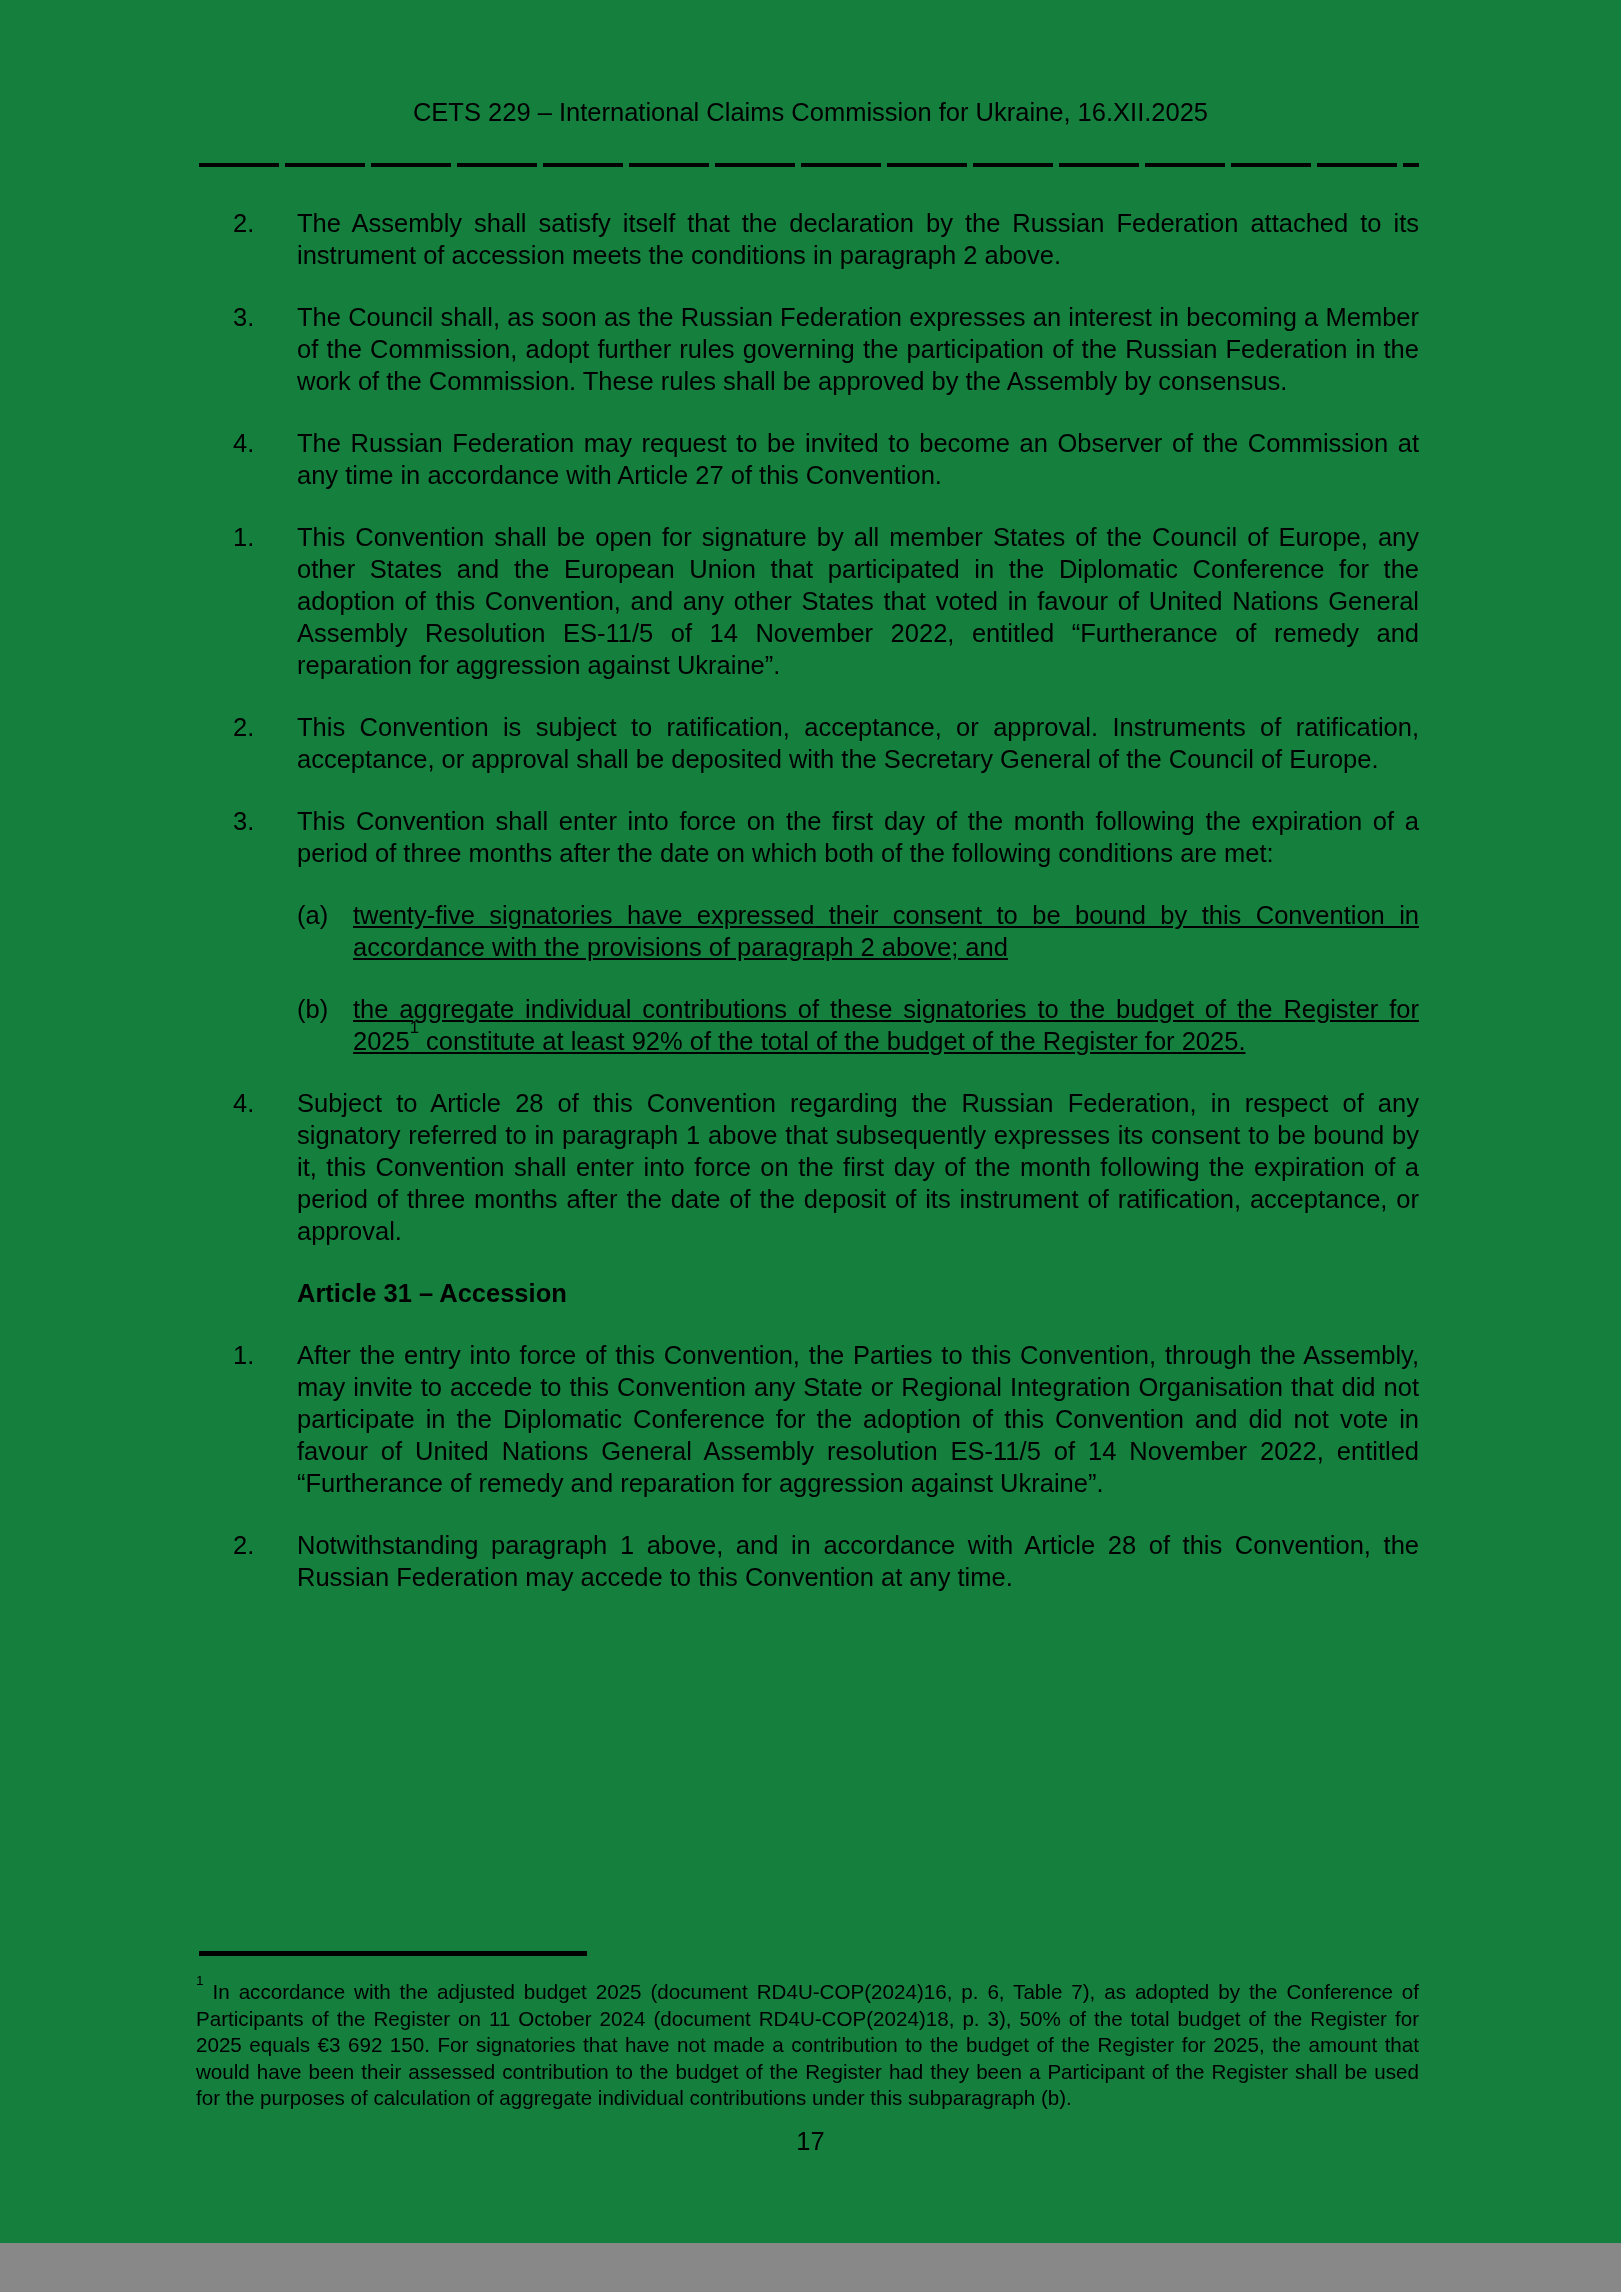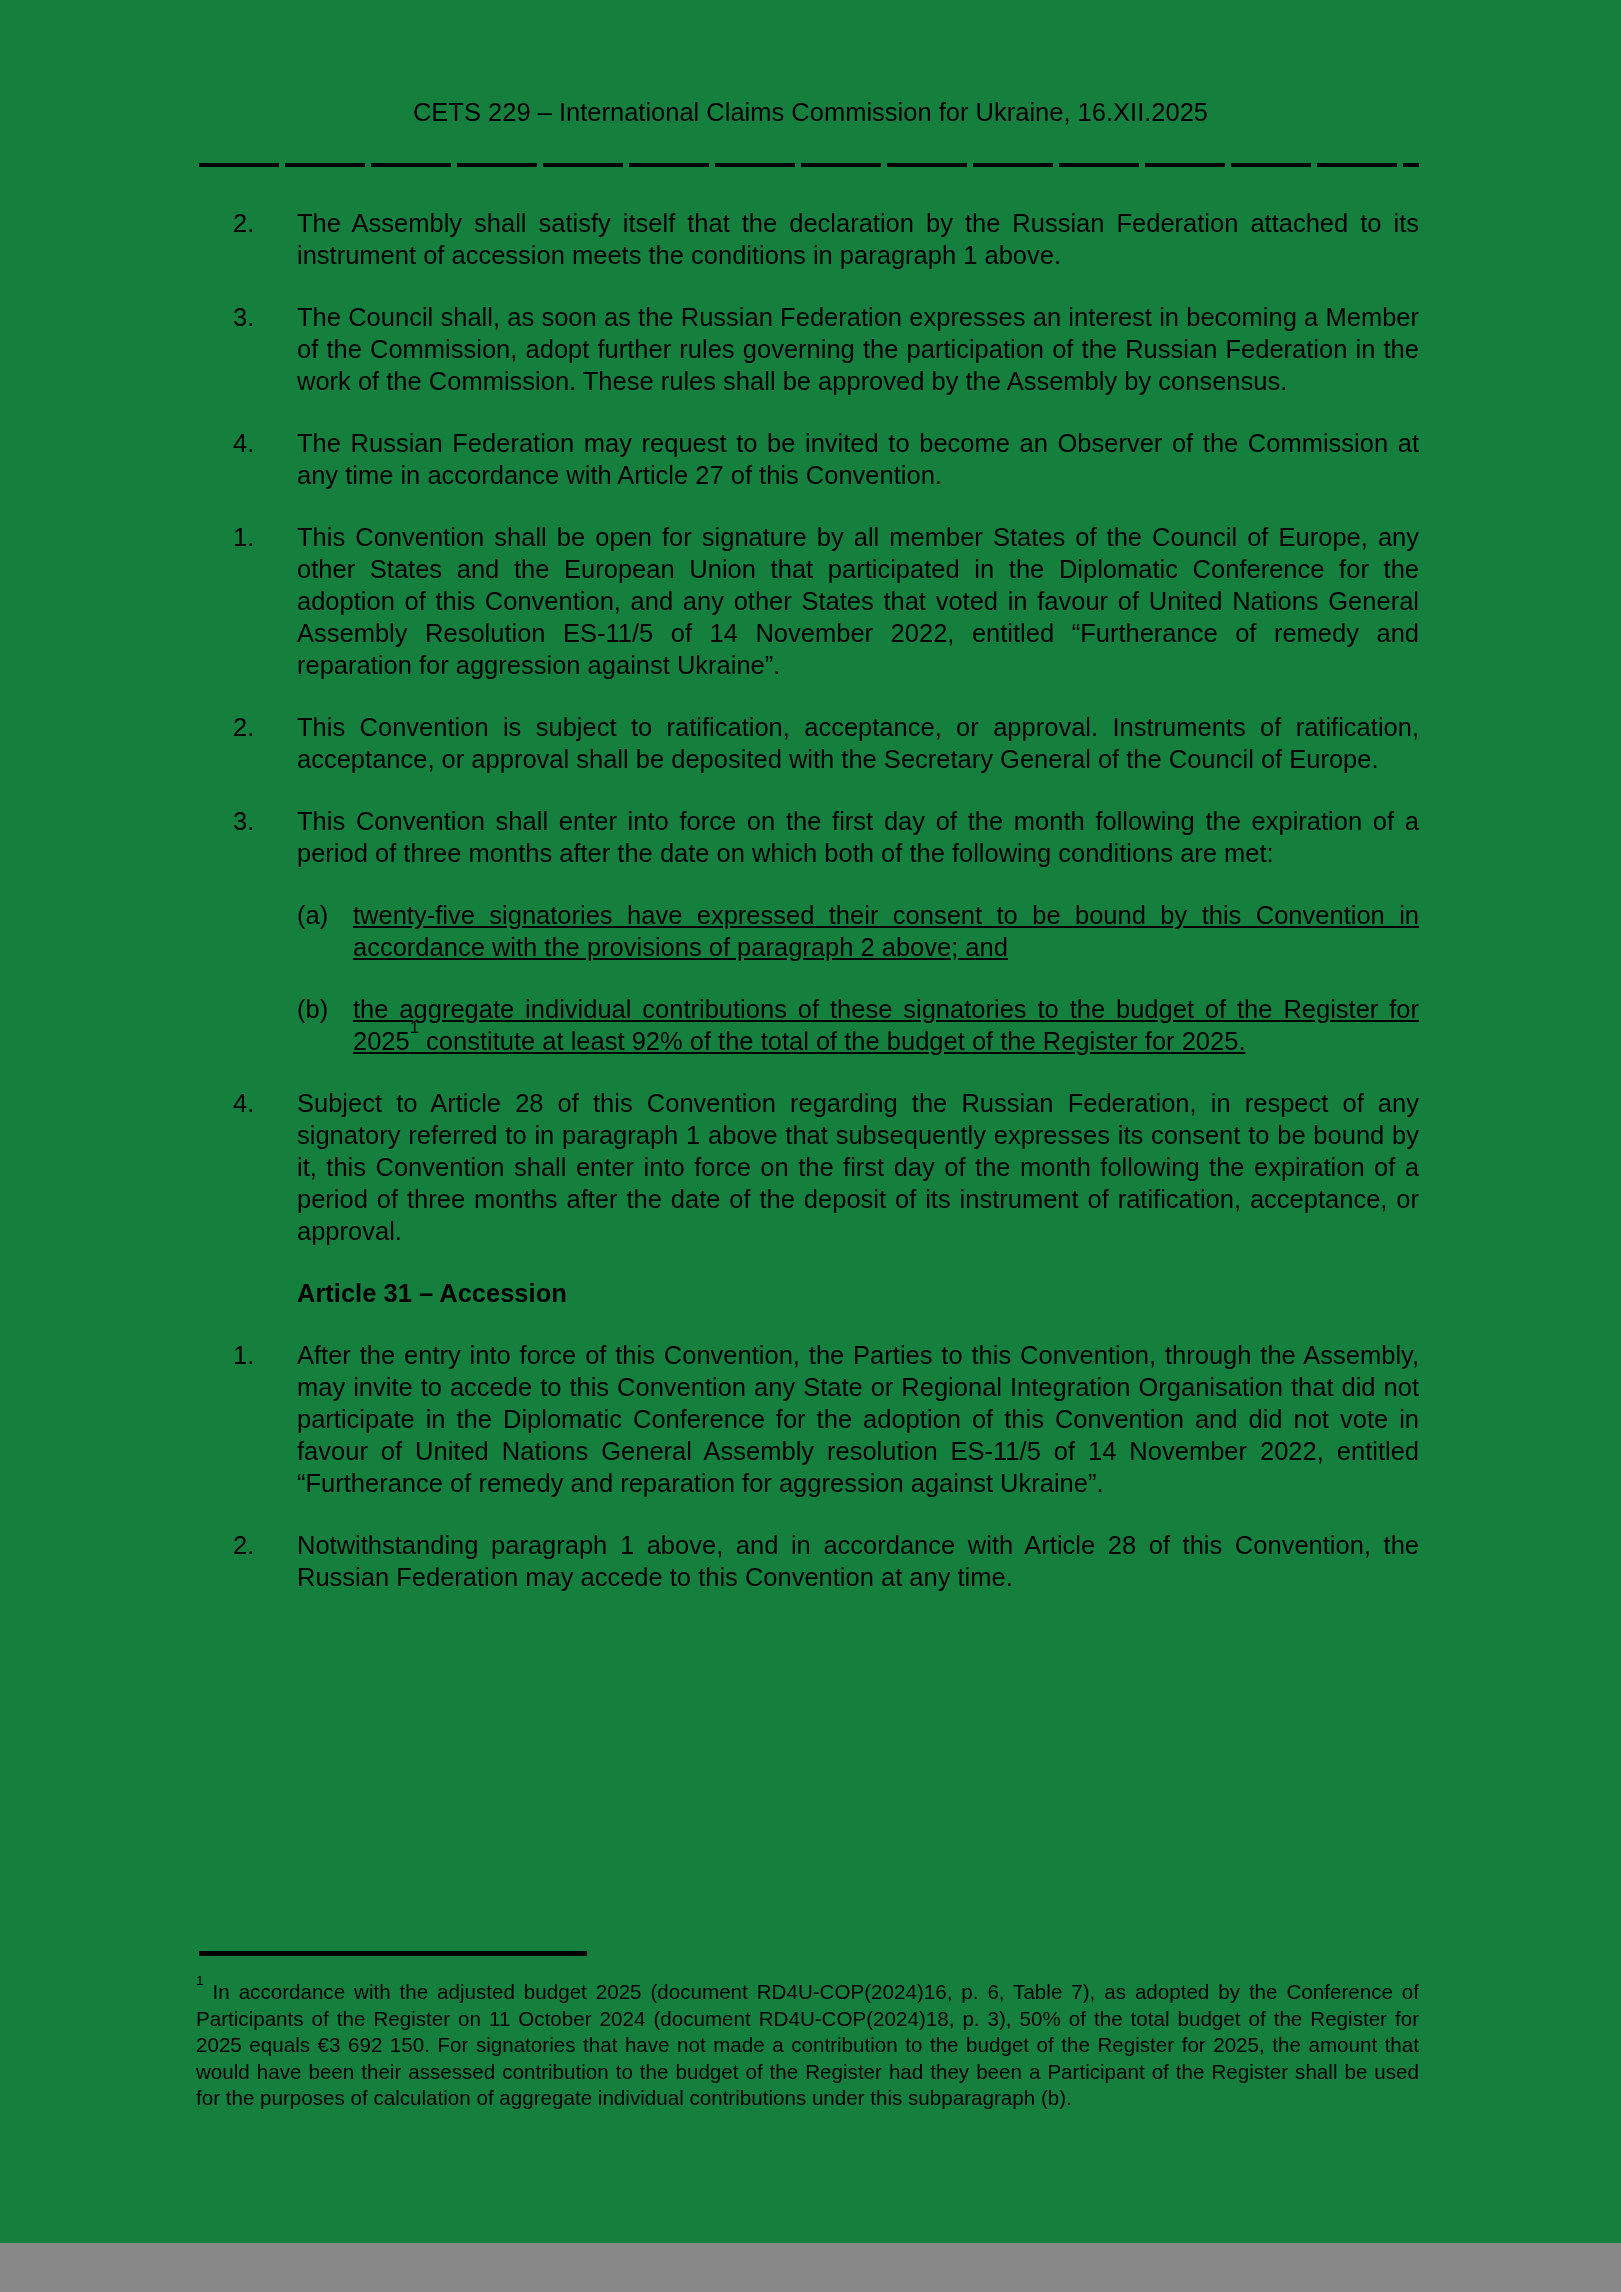--- a/index.html
+++ b/index.html
@@ -94,21 +94,21 @@
 
 <div class="page">
 
   <div class="running-header">CETS 229 – International Claims Commission for Ukraine, 16.XII.2025</div>
   <div class="header-rule"></div>
 
   <div class="content">
 
     <div class="block num-para">
       <span class="num">2.</span>
-      <span class="ptext">The Assembly shall satisfy itself that the declaration by the Russian Federation attached to its instrument of accession meets the conditions in paragraph 1 above.</span>
+      <span class="ptext">The Assembly shall satisfy itself that the declaration by the Russian Federation attached to its instrument of accession meets the conditions in paragraph 2 above.</span>
     </div>
 
     <div class="block num-para">
       <span class="num">3.</span>
       <span class="ptext">The Council shall, as soon as the Russian Federation expresses an interest in becoming a Member of the Commission, adopt further rules governing the participation of the Russian Federation in the work of the Commission. These rules shall be approved by the Assembly by consensus.</span>
     </div>
 
     <div class="block num-para">
       <span class="num">4.</span>
       <span class="ptext">The Russian Federation may request to be invited to become an Observer of the Commission at any time in accordance with Article 27 of this Convention.</span>
@@ -158,15 +158,16 @@
       <span class="num">2.</span>
       <span class="ptext">Notwithstanding paragraph 1 above, and in accordance with Article 28 of this Convention, the Russian Federation may accede to this Convention at any time.</span>
     </div>
 
   </div>
 
   <div class="footnote-rule"></div>
 
   <div class="footnote"><sup class="fn-sup">1</sup><span> In accordance with the adjusted budget 2025 (document RD4U-COP(2024)16, p. 6, Table 7), as adopted by the Conference of Participants of the Register on 11 October 2024 (document RD4U-COP(2024)18, p. 3), 50% of the total budget of the Register for 2025 equals €3 692 150. For signatories that have not made a contribution to the budget of the Register for 2025, the amount that would have been their assessed contribution to the budget of the Register had they been a Participant of the Register shall be used for the purposes of calculation of aggregate individual contributions under this subparagraph (b).</span></div>
 
+  <div class="page-number">17</div>
 
 </div>
 
 
 </body></html>

